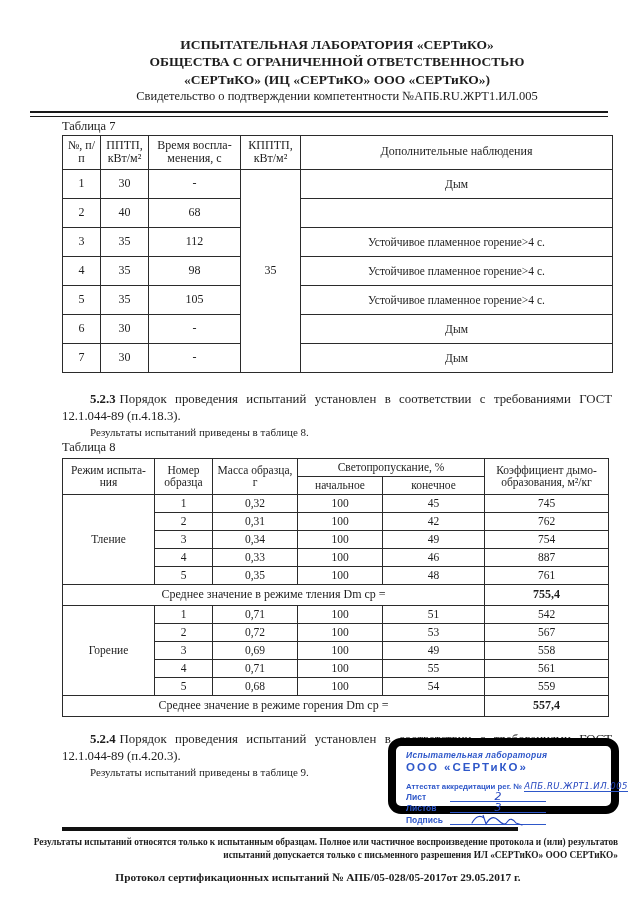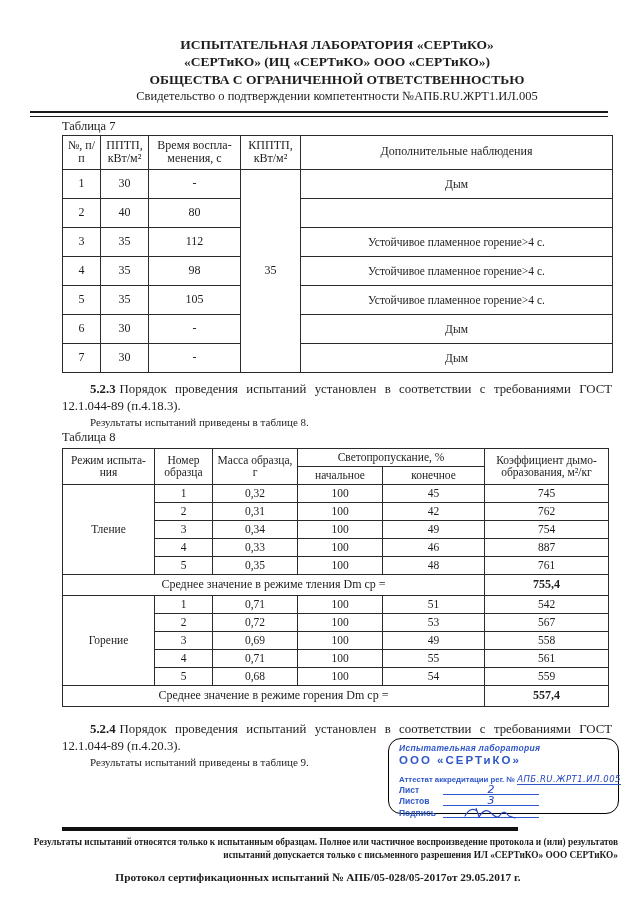--- a/index.html
+++ b/index.html
@@ -38,37 +38,37 @@
     overflow: hidden;
   }
 
   
   .t7 { width: 550px; font-size: 12px; }
   .t7 th { height: 34px; line-height: 1.15; }
   .t7 td { height: 29px; }
   .t7 .obs { font-size: 11.5px; }
 
   
-  .para { font-size: 12.8px; line-height: 1.32; text-align: justify; margin-top: 8px; }
+  .para { font-size: 12.8px; line-height: 1.32; text-align: justify; margin-top: 18px; }
   .para .pnum { font-weight: bold; margin-right: 4px; }
   .para-indent { text-indent: 28px; }
   .para2 { font-size: 11px; line-height: 1.32; text-indent: 28px; }
 
   
   .t8 { width: 546px; font-size: 11.5px; margin-top: 3px; }
   .t8 th { line-height: 1.12; padding: 2px 3px; }
   .t8 td { height: 18px; padding: 0 3px; }
   .t8 .avg-label { text-align: center; font-size: 12px; height: 21px; }
   .t8 .avg-val { font-weight: bold; font-size: 12px; }
 
   
   .stamp {
     position: absolute; left: 388px; top: 738px;
     width: 231px; height: 76px;
-    border: 1px solid #000000;
+    border: 8px solid #000000;
     border-radius: 13px;
     color: #2e57c9;
     padding: 4px 8px 2px 10px;
     font-family: "Liberation Sans", sans-serif;
     background: rgba(255,255,255,0.0);
   }
   .stamp .s-line1 { font-size: 8.5px; font-weight: bold; font-style: italic; letter-spacing: 0.3px; }
   .stamp .s-line2 { font-size: 11.5px; font-weight: bold; letter-spacing: 2px; margin-top: 1px; }
   .stamp .s-line3 { font-size: 7.8px; font-weight: bold; margin-top: 8px; white-space: nowrap; }
   .stamp .s-row { font-size: 8.5px; font-weight: bold; margin-top: 1px; display: flex; align-items: flex-end; }
@@ -99,22 +99,22 @@
   }
 </style>
 </head>
 <body>
 
 <div class="page">
   <div class="content">
 
     <div class="doc-header">
       <div class="h-bold">ИСПЫТАТЕЛЬНАЯ ЛАБОРАТОРИЯ «СЕРТиКО»</div>
+      <div class="h-bold">ОБЩЕСТВА С ОГРАНИЧЕННОЙ ОТВЕТСТВЕННОСТЬЮ</div>
       <div class="h-bold">«СЕРТиКО» (ИЦ «СЕРТиКО» ООО «СЕРТиКО»)</div>
-      <div class="h-bold">ОБЩЕСТВА С ОГРАНИЧЕННОЙ ОТВЕТСТВЕННОСТЬЮ</div>
       <div class="h-reg">Свидетельство о подтверждении компетентности №АПБ.RU.ЖРТ1.ИЛ.005</div>
     </div>
 
     <div class="rule-double"></div>
 
     <div class="tbl-caption">Таблица 7</div>
 
     <table class="t7">
       <colgroup>
         <col style="width:38px">
@@ -134,21 +134,21 @@
       <tr>
         <td>1</td>
         <td>30</td>
         <td>-</td>
         <td rowspan="7">35</td>
         <td class="obs">Дым</td>
       </tr>
       <tr>
         <td>2</td>
         <td>40</td>
-        <td>80</td>
+        <td>68</td>
         <td class="obs"></td>
       </tr>
       <tr>
         <td>3</td>
         <td>35</td>
         <td>112</td>
         <td class="obs">Устойчивое пламенное горение&gt;4 с.</td>
       </tr>
       <tr>
         <td>4</td>

